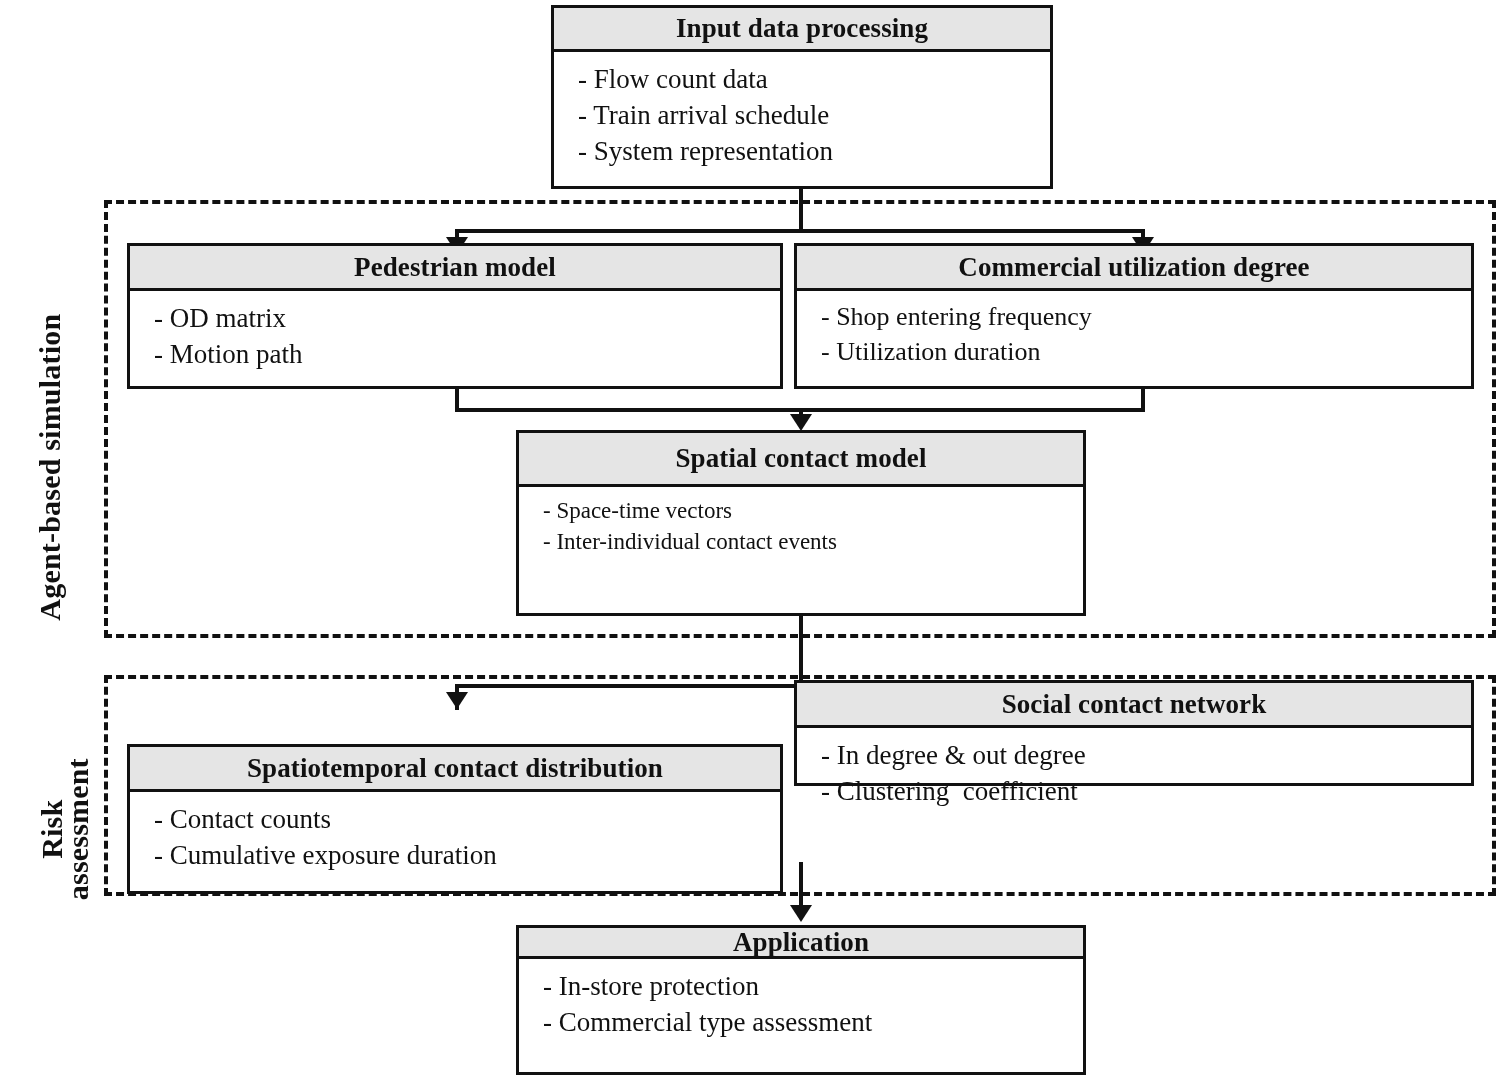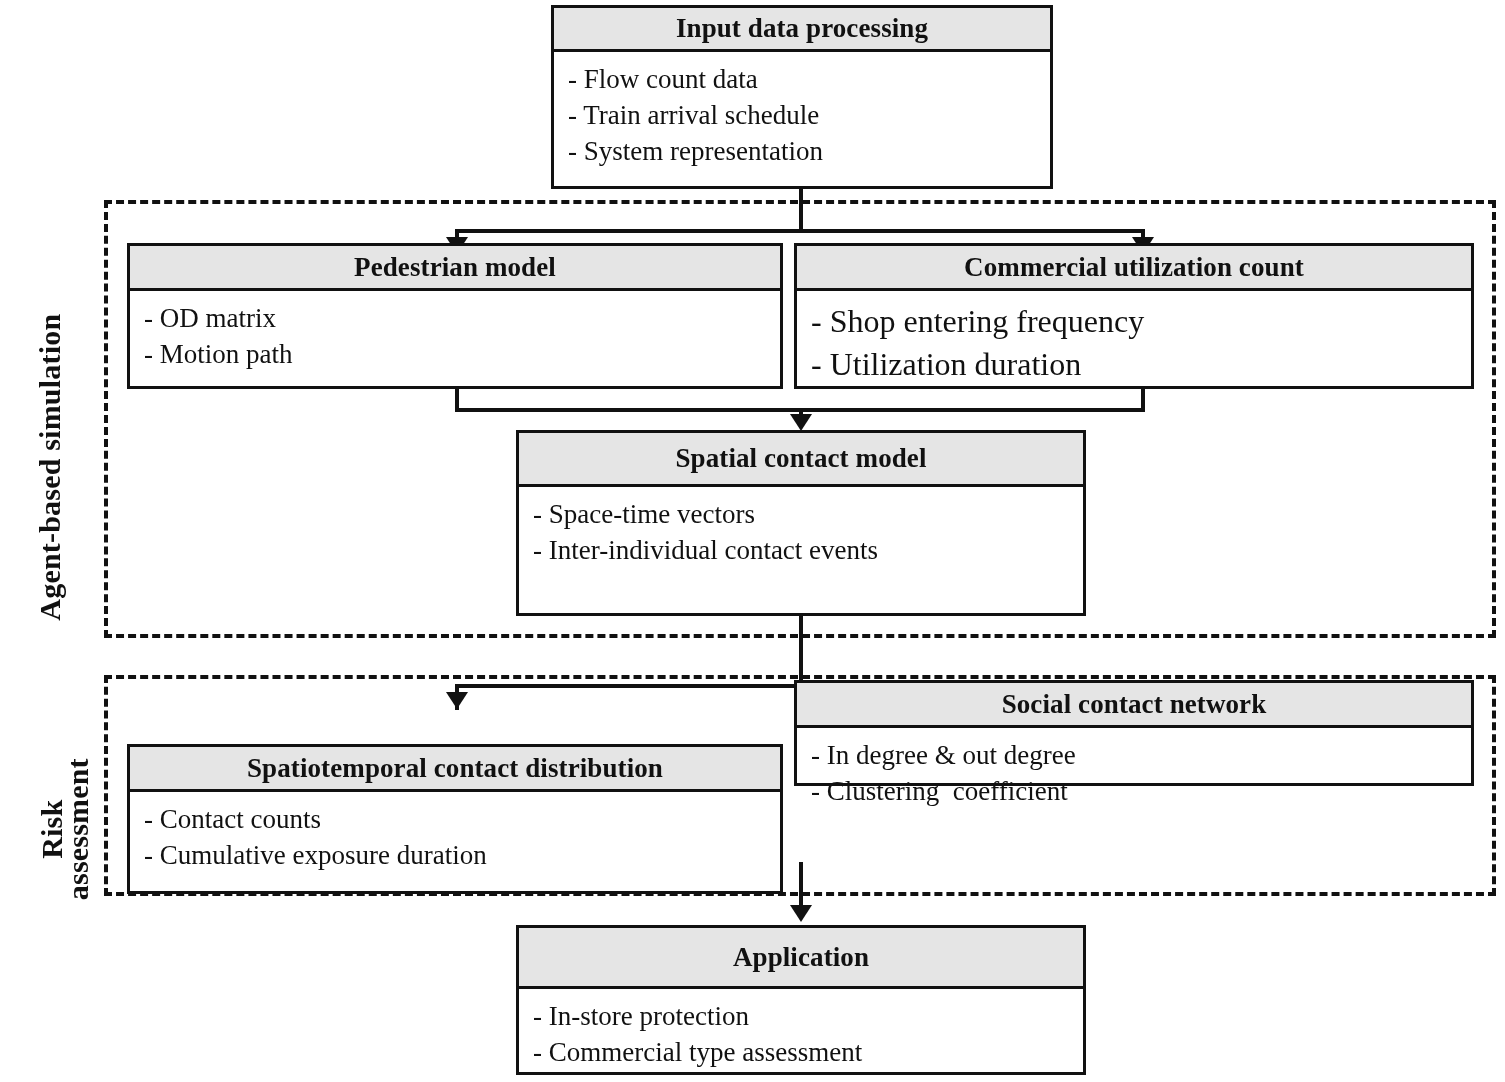--- a/index.html
+++ b/index.html
@@ -56,21 +56,21 @@
     font-weight: bold;
     text-align: center;
     color: #111111;
     display: flex;
     align-items: center;
     justify-content: center;
     letter-spacing: 0.1px;
   }
   .node .body {
     box-sizing: border-box;
-    padding: 9px 0 0 14px;
+    padding: 9px 0 0 24px;
     color: #111111;
   }
   .node .body .li {
     white-space: pre;
     line-height: 1.34;
   }
 
   
   .ln {
     position: absolute;
@@ -146,30 +146,30 @@
 
   <div class="node" style="left:127px; top:243px; width:656px; height:146px;">
     <div class="hdr" style="height:45px; font-size:27px;">Pedestrian model</div>
     <div class="body" style="font-size:27px;">
       <div class="li">- OD matrix</div>
       <div class="li">- Motion path</div>
     </div>
   </div>
 
   <div class="node" style="left:794px; top:243px; width:680px; height:146px;">
-    <div class="hdr" style="height:45px; font-size:27px;">Commercial utilization count</div>
-    <div class="body" style="font-size:32px;">
+    <div class="hdr" style="height:45px; font-size:27px;">Commercial utilization degree</div>
+    <div class="body" style="font-size:26px;">
       <div class="li">- Shop entering frequency</div>
       <div class="li">- Utilization duration</div>
     </div>
   </div>
 
   <div class="node" style="left:516px; top:430px; width:570px; height:186px;">
     <div class="hdr" style="height:54px; font-size:27px;">Spatial contact model</div>
-    <div class="body" style="font-size:27px;">
+    <div class="body" style="font-size:23px;">
       <div class="li">- Space-time vectors</div>
       <div class="li">- Inter-individual contact events</div>
     </div>
   </div>
 
   <div class="node" style="left:127px; top:712px; width:656px; height:150px;margin-top:32px;">
     <div class="hdr" style="height:45px; font-size:27px;">Spatiotemporal contact distribution</div>
     <div class="body" style="font-size:27px;">
       <div class="li">- Contact counts</div>
       <div class="li">- Cumulative exposure duration</div>
@@ -178,20 +178,20 @@
 
   <div class="node" style="left:794px; top:680px; width:680px; height:106px;">
     <div class="hdr" style="height:45px; font-size:27px;">Social contact network</div>
     <div class="body" style="font-size:27px;">
       <div class="li">- In degree &amp; out degree</div>
       <div class="li">- Clustering  coefficient</div>
     </div>
   </div>
 
   <div class="node" style="left:516px; top:925px; width:570px; height:150px;">
-    <div class="hdr" style="height:61px; font-size:27px;">Application</div>
+    <div class="hdr" style="height:31px; font-size:27px;">Application</div>
     <div class="body" style="font-size:27px;">
       <div class="li">- In-store protection</div>
       <div class="li">- Commercial type assessment</div>
     </div>
   </div>
 
 </div>
 
 </body></html>

